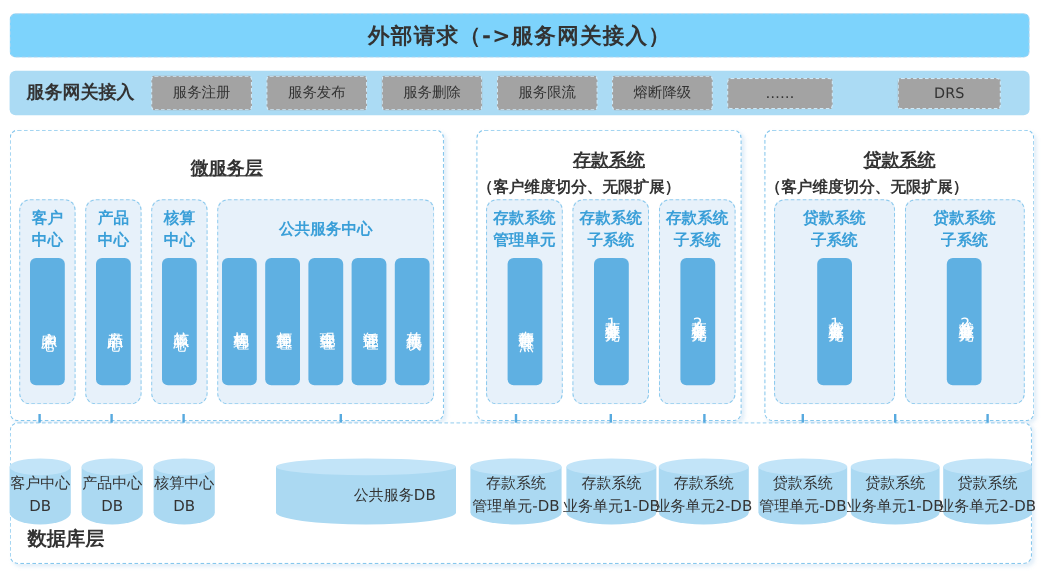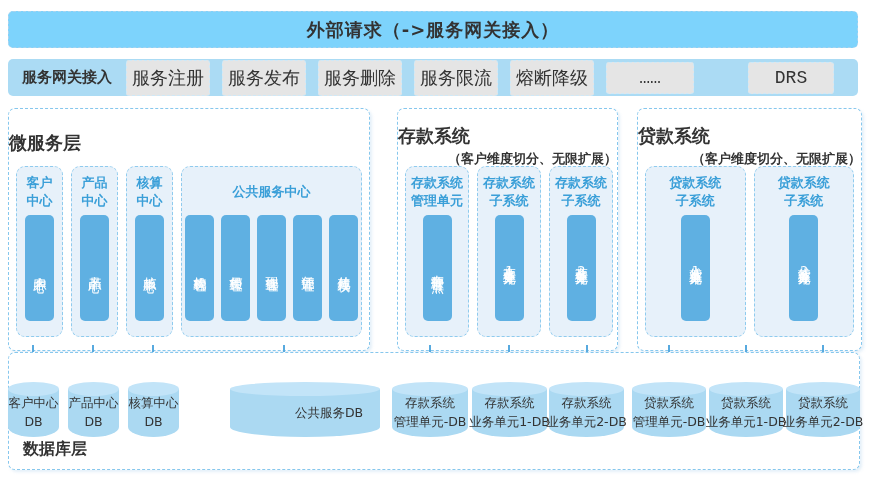--- a/index.html
+++ b/index.html
@@ -14,37 +14,37 @@
     display:flex;align-items:center;justify-content:center;
     font-size:18px;font-weight:bold;letter-spacing:1px;
   }
   
   .gov{
     position:absolute;left:8px;top:59px;width:850px;height:37px;box-sizing:border-box;
     background:#abdbf4;border-radius:5px;display:flex;align-items:center;padding:0 10px;
   }
   .gov-label{font-size:15px;font-weight:bold;margin:0 14px 0 4px;white-space:nowrap;}
   .gov-btn{
-    background:#e5e5e5;border:1px dashed #cfe9f8;border-radius:3px;
-    font-size:18px;color:#333;text-align:center;padding:5px 0;width:82px;
-    margin-right:12px;white-space:nowrap;cursor:default;font-family:Liberation Mono, monospace;
+    background:#a3a3a3;border:1px dashed #cfe9f8;border-radius:3px;
+    font-size:12px;color:#333;text-align:center;padding:5px 0;width:82px;
+    margin-right:12px;white-space:nowrap;cursor:default;
   }
   .gov-btn.dots{width:86px;}
   .gov-btn.drs{width:84px;margin-left:42px;margin-right:0;}
   
   .panel{
     position:absolute;top:108px;height:243px;box-sizing:border-box;background:#fff;
     border:1px dashed #86c7ed;border-radius:7px;
     box-shadow:2px 2px 3px rgba(150,195,230,.25);
   }
   #panel-micro{left:8px;width:362px;}
   #panel-deposit{left:397px;width:221px;}
   #panel-loan{left:637px;width:225px;}
-  .panel-title{text-align:left;font-size:18px;font-weight:bold;margin-top:15px;line-height:1.3;}
-  .panel-subtitle{text-align:right;font-size:13px;font-weight:bold;margin-top:3px;}
+  .panel-title{text-align:center;font-size:15px;font-weight:bold;margin-top:15px;line-height:1.3;text-decoration:underline;}
+  .panel-subtitle{text-align:left;font-size:13px;font-weight:bold;margin-top:3px;}
   #panel-micro .panel-title{margin-top:22px;}
   .units{
     position:absolute;left:7px;right:7px;top:57px;bottom:13px;
     display:flex;gap:8px;
   }
   .unit{
     background:#e7f1fa;border:1px dashed #8fcbee;border-radius:9px;box-sizing:border-box;
     display:flex;flex-direction:column;align-items:center;padding:4px 3px;
   }
   .unit.small{width:48px;}

